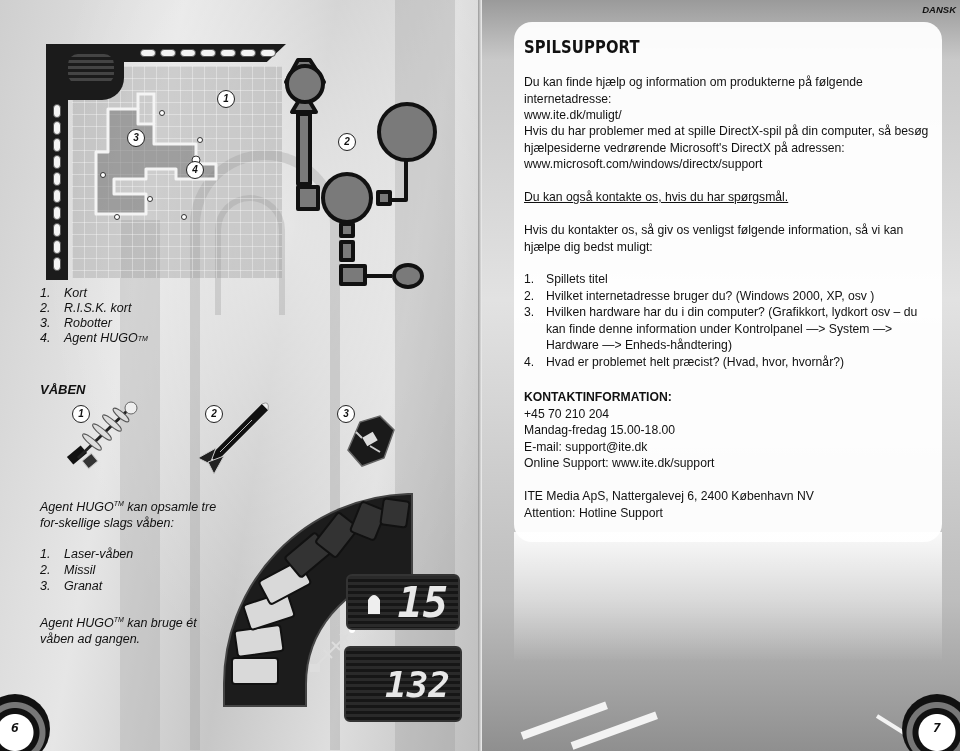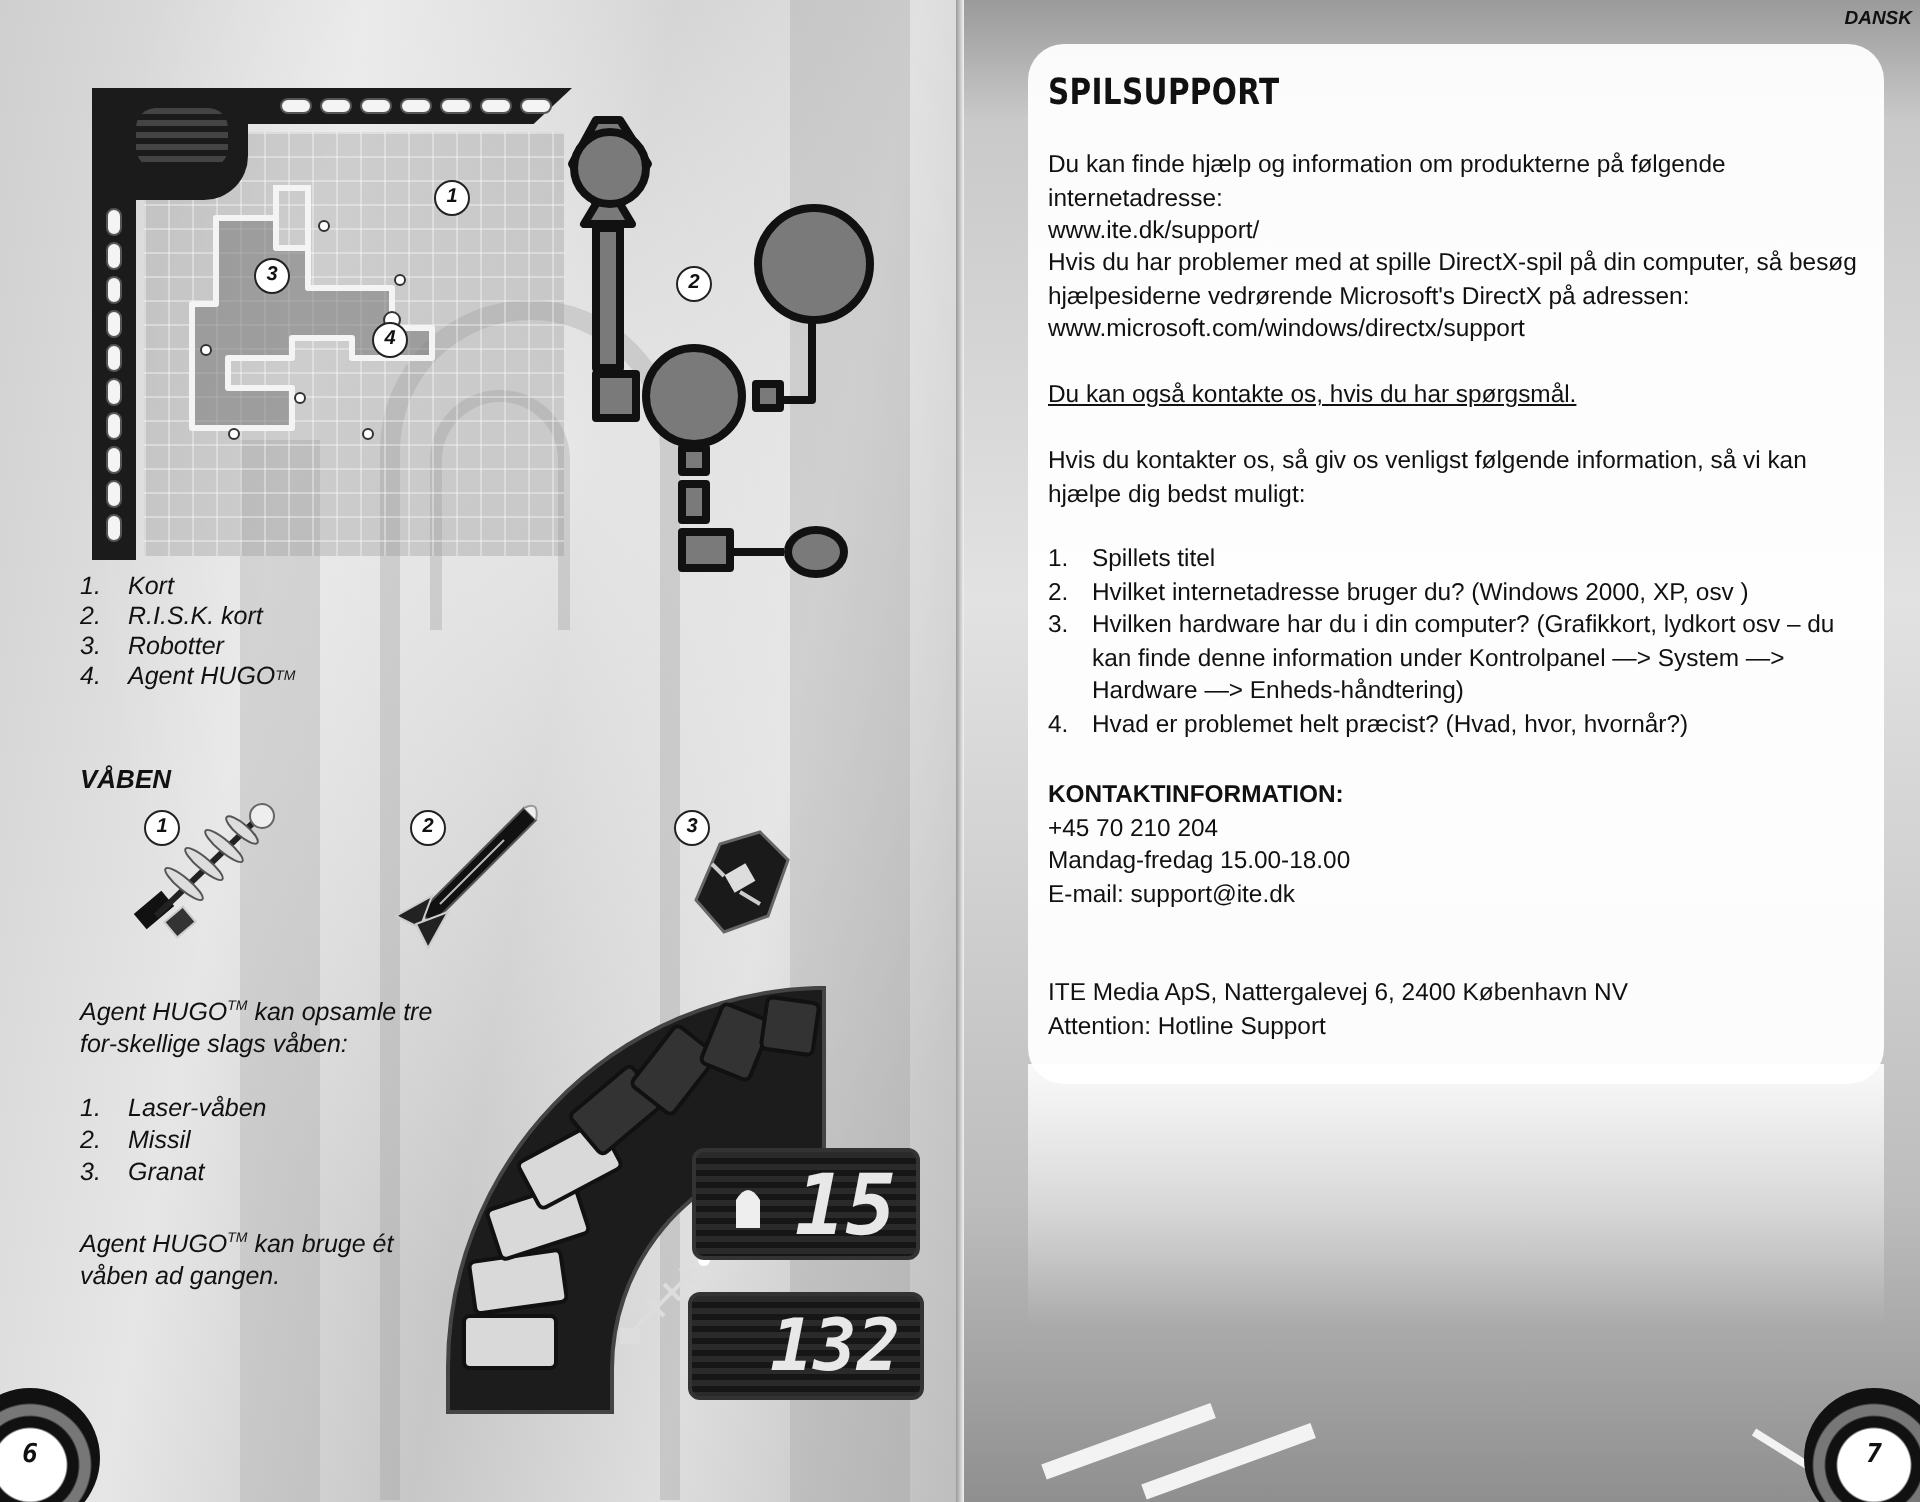--- a/index.html
+++ b/index.html
@@ -249,21 +249,21 @@
       </g>
       <circle cx="134" cy="144" r="3" fill="#fff"></circle>
       <rect x="92" y="178" width="10" height="8" fill="#ddd"></rect>
     </svg>
     <div class="hud-box" style="left:128px; top:88px; width:114px; height:56px; font-size:42px;">
       <svg width="20" height="26" viewBox="0 0 20 26" style="position:absolute; left:16px; top:14px;">
         <path d="M4 24 L4 10 Q10 0 16 10 L16 24 Z" fill="#eee"></path>
       </svg>
       <span>15</span>
     </div>
-    <div class="hud-box" style="left:126px; top:160px; width:118px; height:54px; font-size:36px;">
+    <div class="hud-box" style="left:126px; top:160px; width:118px; height:76px; font-size:36px;">
       <span>132</span>
     </div>
   </div>
 
   <div class="pg-badge" style="left:-20px; top:694px;">
     <span>6</span>
   </div>
 </div>
 
 <div class="spine"></div>
@@ -278,21 +278,21 @@
   <div class="lang-tag">DANSK</div>
   <div class="pg-badge" style="left:420px; top:694px;">
     <span>7</span>
   </div>
 </div>
 
 <div class="rp-title">SPILSUPPORT</div>
 
 <div class="rp-block" style="top:74px;">
   <p>Du kan finde hjælp og information om produkterne på følgende internetadresse:</p>
-  <p>www.ite.dk/support/</p>
+  <p>www.ite.dk/muligt/</p>
 </div>
 
 <div class="rp-block" style="top:123px;">
   <p>Hvis du har problemer med at spille DirectX-spil på din computer, så besøg hjælpesiderne vedrørende Microsoft's DirectX på adressen:</p>
   <p>www.microsoft.com/windows/directx/support</p>
 </div>
 
 <div class="rp-block" style="top:189px;text-decoration:underline;">
   <p>Du kan også kontakte os, hvis du har spørgsmål.</p>
 </div>
@@ -318,18 +318,19 @@
       <span class="num">4.</span>
       <span>Hvad er problemet helt præcist? (Hvad, hvor, hvornår?)</span>
     </li>
 </ul>
 
 <div class="rp-block" style="top:389px;">
   <p class="rp-contact-title">KONTAKTINFORMATION:</p>
   <p>+45 70 210 204</p>
   <p>Mandag-fredag 15.00-18.00</p>
   <p>E-mail: support@ite.dk</p>
+  <p>Online Support: www.ite.dk/support</p>
 </div>
 
 <div class="rp-block" style="top:488px;">
   <p>ITE Media ApS, Nattergalevej 6, 2400 København NV</p>
   <p>Attention: Hotline Support</p>
 </div>
 
 </body></html>

